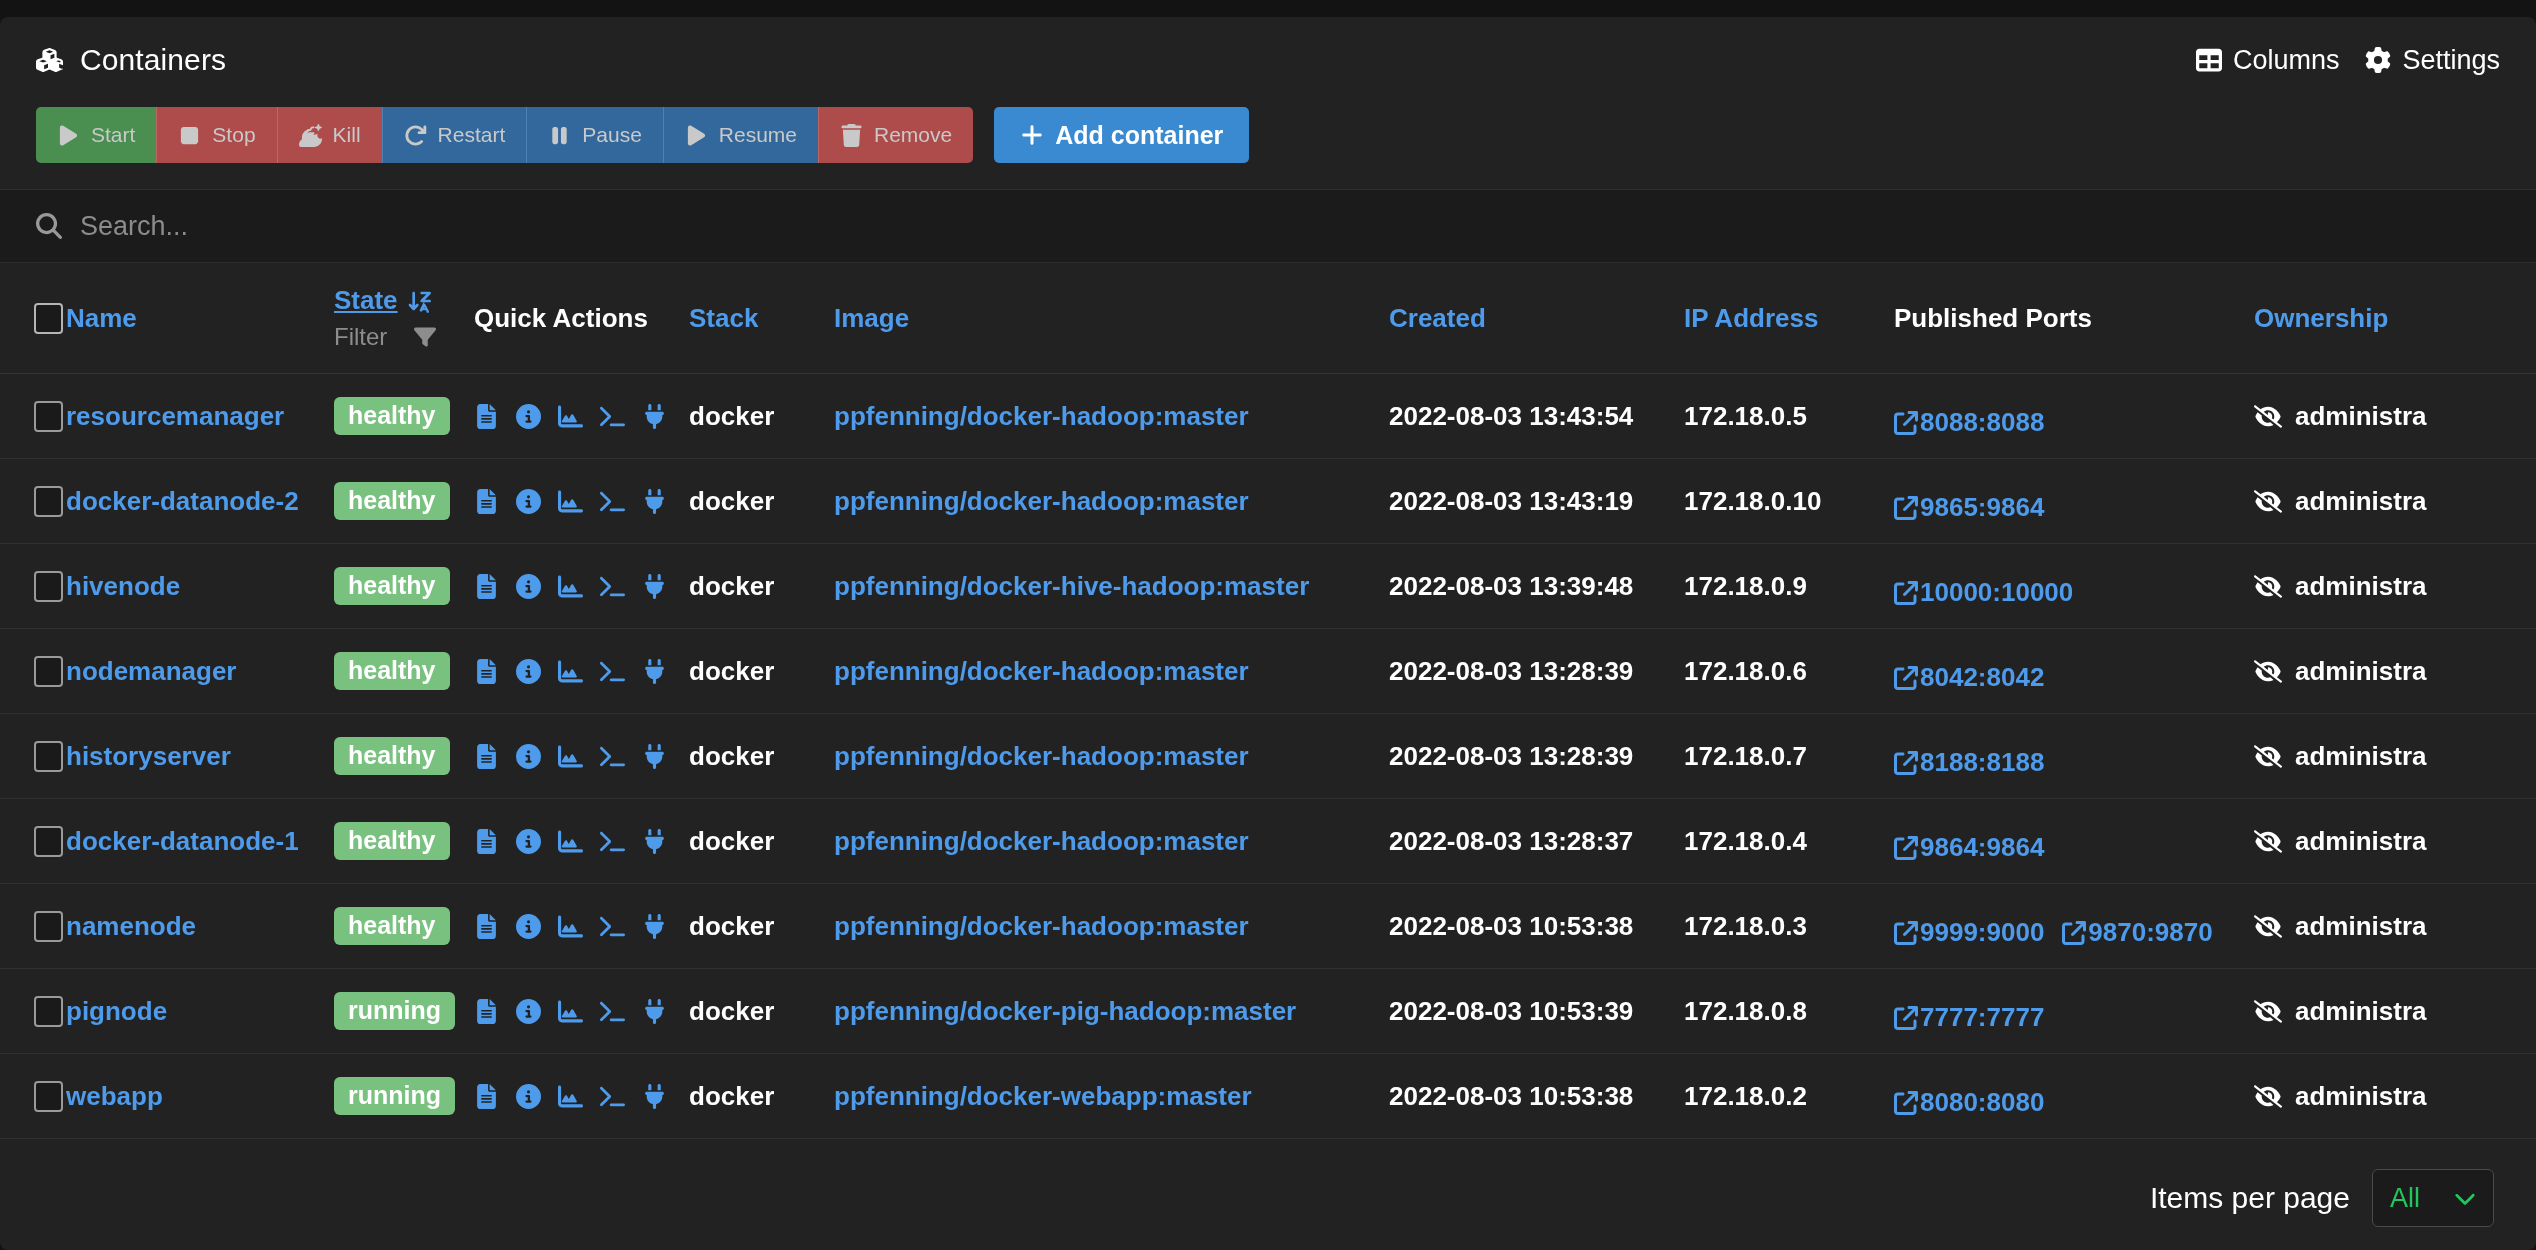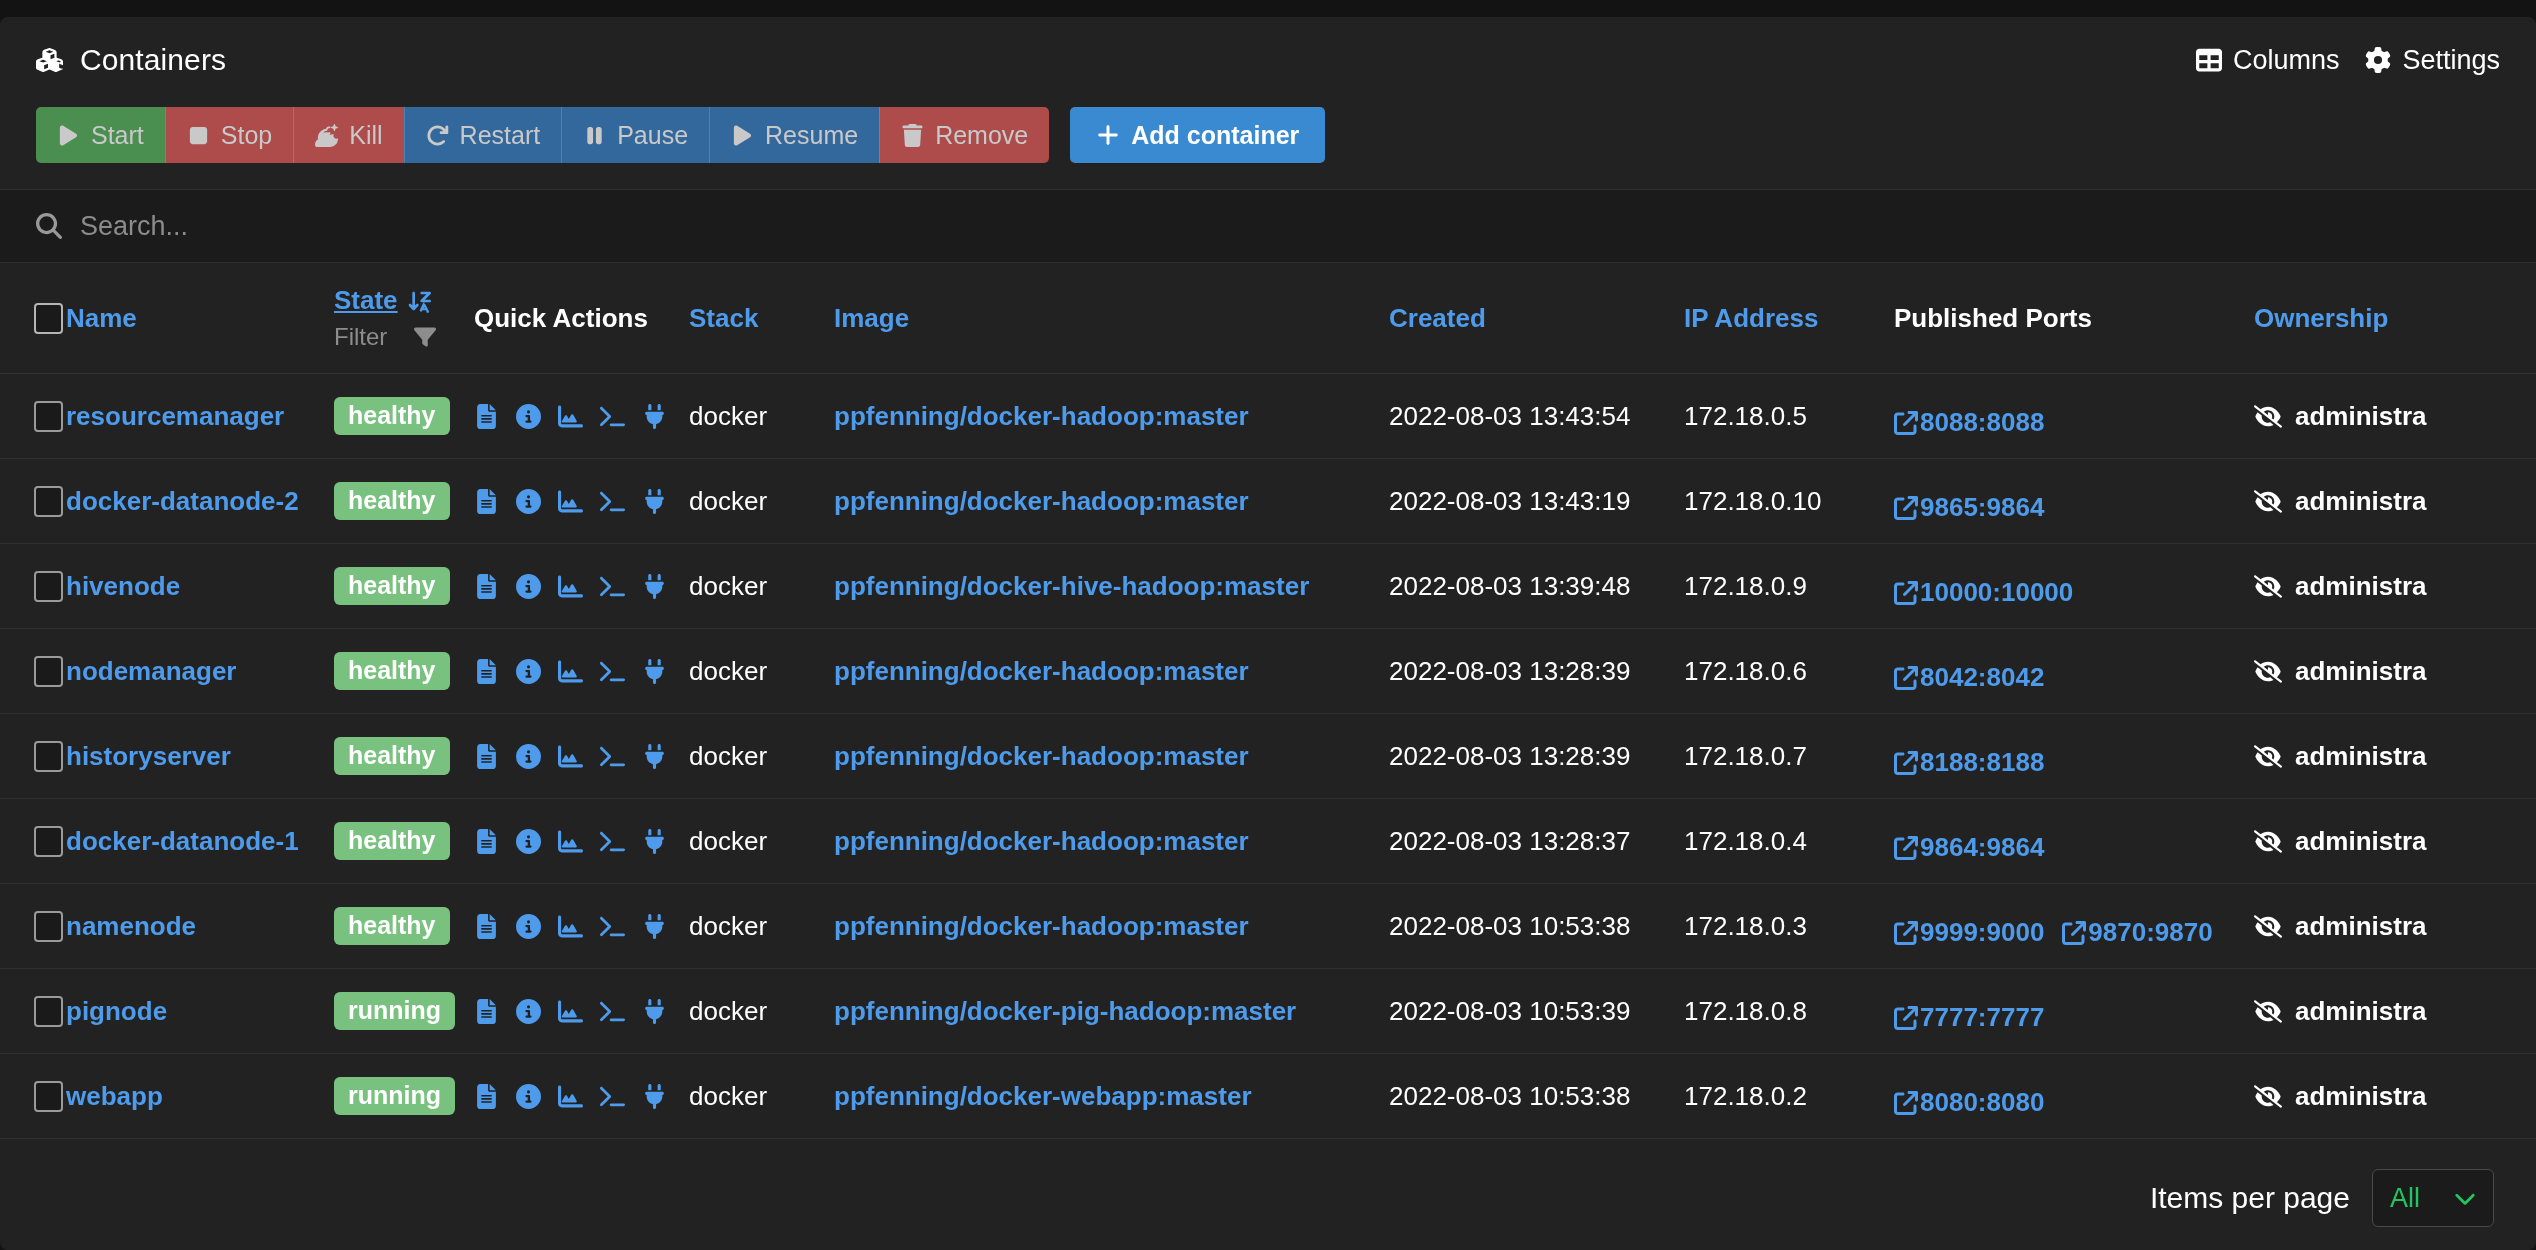--- a/index.html
+++ b/index.html
@@ -41,21 +41,21 @@
 
   
   .toolbar {
     display: flex; align-items: center; gap: 0;
     padding: 20px 36px 26px 36px;
   }
   .btn-group { display: flex; border-radius: 5px; overflow: hidden; }
   .btn {
     display: flex; align-items: center; gap: 11px;
     height: 56px; padding: 6px 21px;
-    font-size: 25px; border: none; cursor: pointer;
+    font-size: 21px; border: none; cursor: pointer;
     color: #c9c9c9;
     font-family: "Liberation Sans", sans-serif;
     white-space: nowrap;
   }
   .btn svg { width: 23px; height: 23px; display: block; flex: none; }
   .btn-start   { background: #4a8f50; }
   .btn-stop    { background: #ae4b4b; border-left: 1px solid #c06464; }
   .btn-kill    { background: #ae4b4b; border-left: 1px solid #c06464; }
   .btn-restart { background: #33689c; border-left: 1px solid #4d80b4; }
   .btn-pause   { background: #33689c; border-left: 1px solid #4d80b4; }
@@ -144,21 +144,21 @@
     display: inline-block;
     background: #79c17f; color: #ffffff;
     font-size: 25px; font-weight: 700;
     border-radius: 6px; padding: 5px 14px 7px 14px;
     line-height: 1.05;
   }
 
   .qa { display: flex; align-items: center; gap: 17px; }
   .qa svg { width: 25px; height: 25px; color: #4e9bec; display: block; cursor: pointer; }
 
-  .plain-cell { color: #ffffff; font-weight: 400; }
+  .plain-cell { color: #ffffff; font-weight: 700; }
 
   .ports { display: flex; align-items: center; gap: 18px; flex-wrap: nowrap; margin-top: 13px; }
   .port {
     display: inline-flex; align-items: center; gap: 2px;
     color: #4e9bec; font-weight: 700; cursor: pointer; white-space: nowrap;
   }
   .port svg { width: 24px; height: 24px; display: block; flex: none; }
 
   .own { display: flex; align-items: center; gap: 13px; white-space: nowrap; }
   .own svg { width: 28px; height: 25px; color: #ffffff; display: block; flex: none; }

